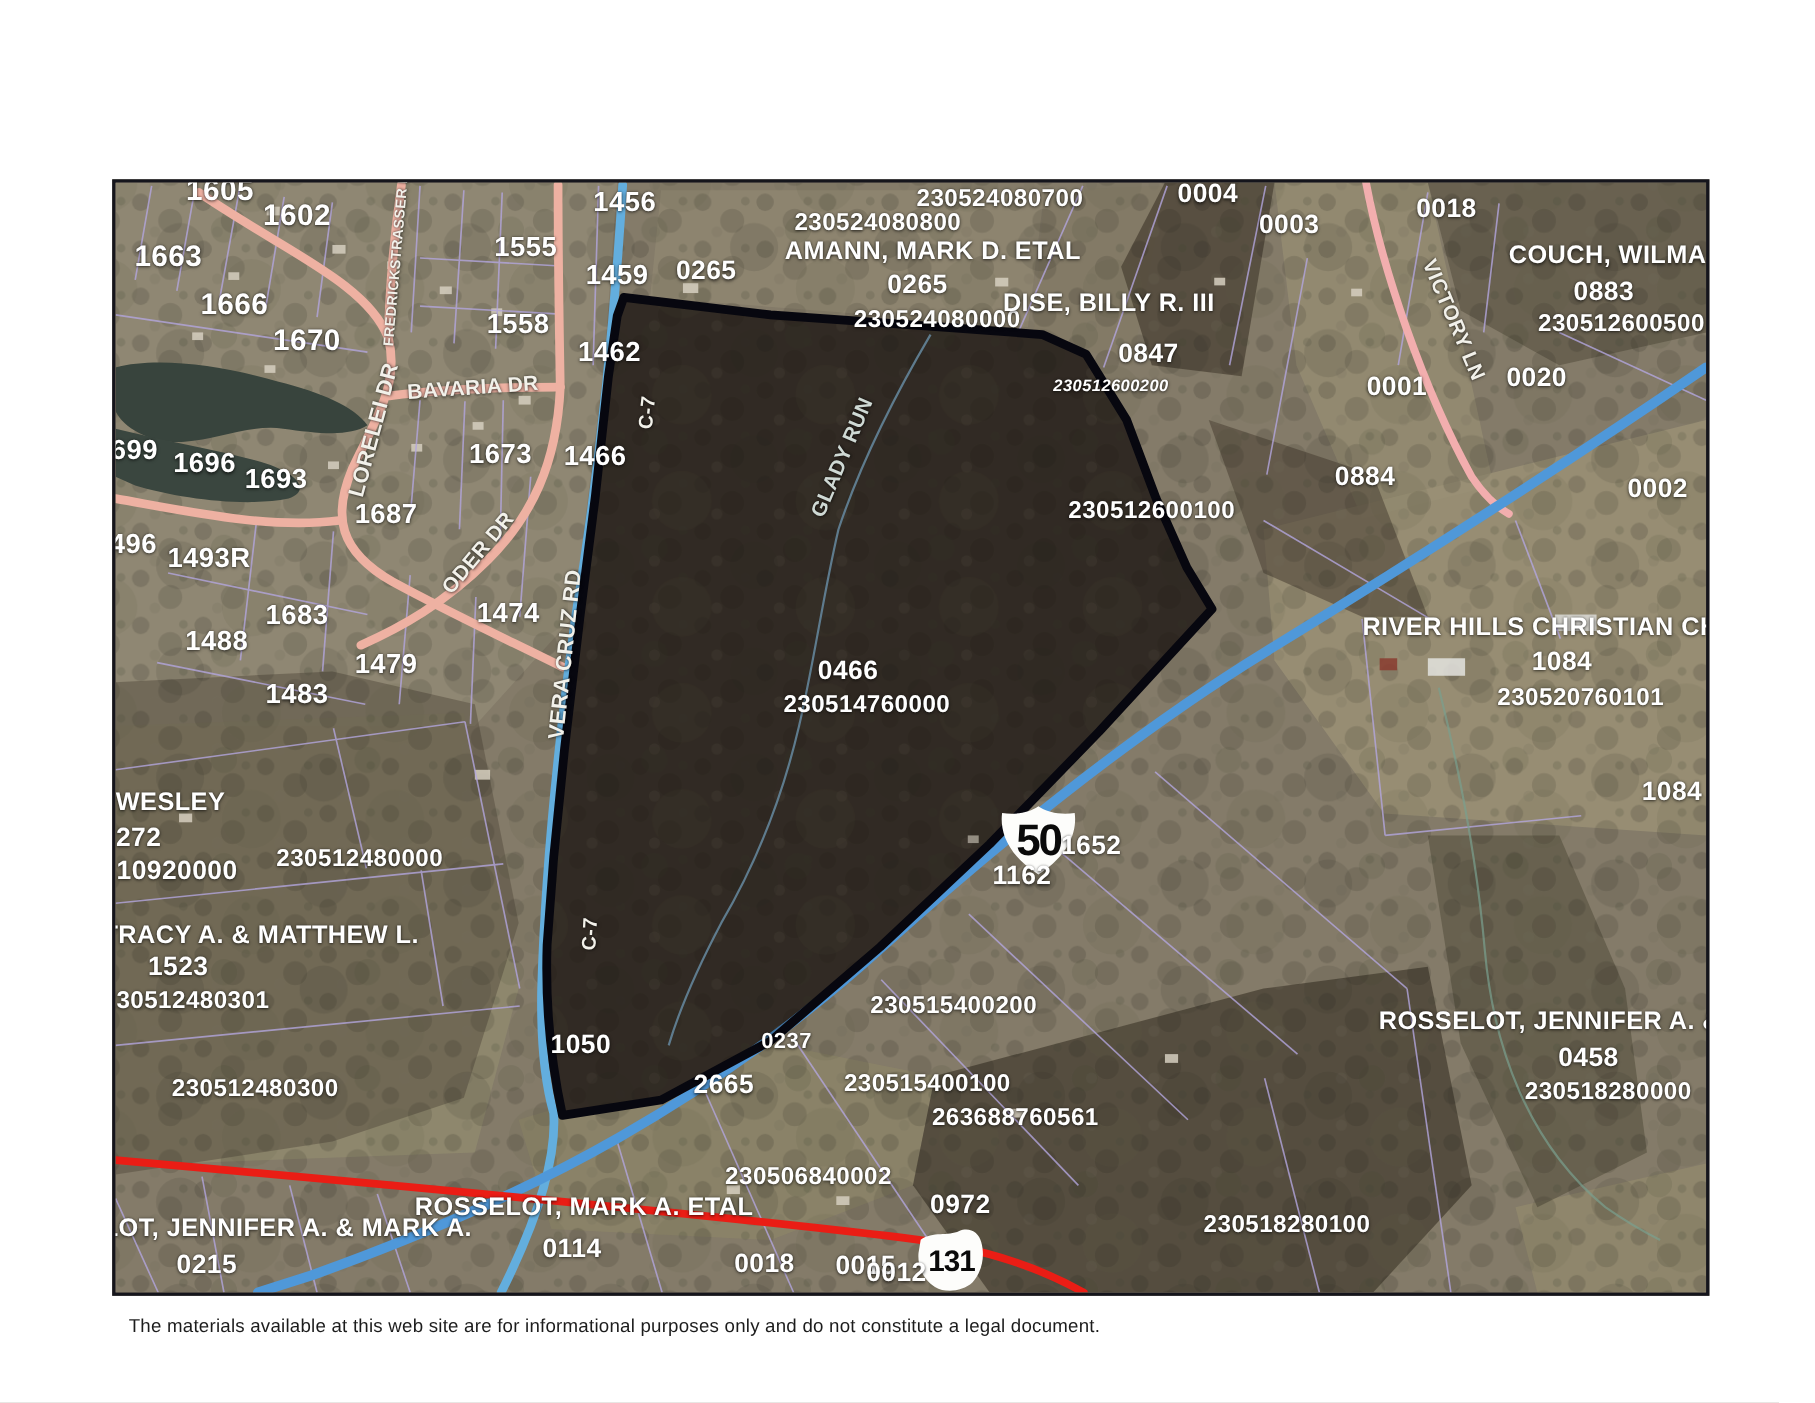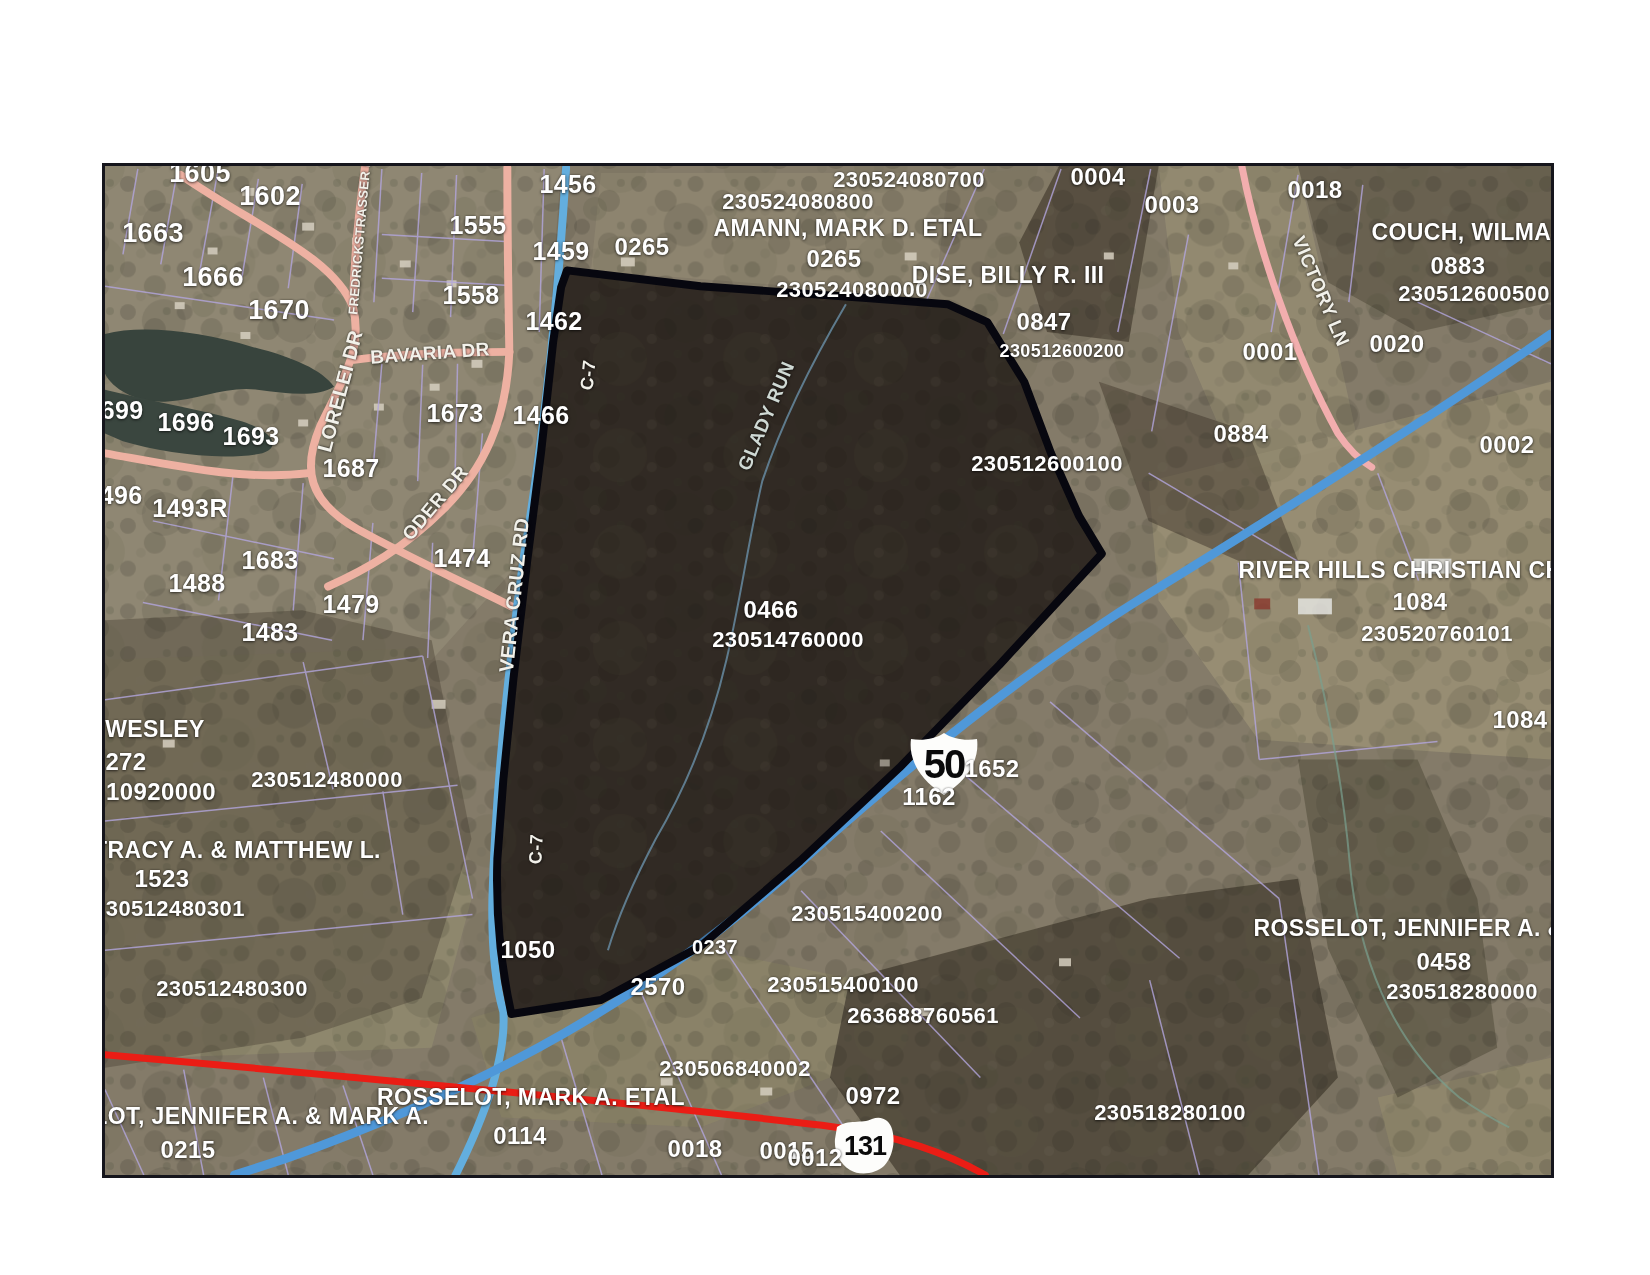--- a/index.html
+++ b/index.html
@@ -223,37 +223,37 @@
         <div class="map-label parcel-number" style="left: 1292px; top: 178px; font-size: 24px; transform: translate(-50%, -50%);">0020</div>
         <div class="map-label parcel-number" style="left: 1165px; top: 186px; font-size: 24px; transform: translate(-50%, -50%);">0001</div>
         <div class="map-label parcel-number" style="left: 1136px; top: 268px; font-size: 24px; transform: translate(-50%, -50%);">0884</div>
         <div class="map-label parcel-number" style="left: 1402px; top: 279px; font-size: 24px; transform: translate(-50%, -50%);">0002</div>
         <div class="map-label parcel-number" style="left: 939px; top: 156px; font-size: 24px; transform: translate(-50%, -50%);">0847</div>
         <div class="map-label parcel-number" style="left: 666px; top: 444px; font-size: 24px; transform: translate(-50%, -50%);">0466</div>
         <div class="map-label parcel-number" style="left: 423px; top: 784px; font-size: 24px; transform: translate(-50%, -50%);">1050</div>
         <div class="map-label parcel-number" style="left: 887px; top: 603px; font-size: 24px; transform: translate(-50%, -50%);">1652</div>
         <div class="map-label parcel-number" style="left: 824px; top: 631px; font-size: 24px; transform: translate(-50%, -50%);">1162</div>
         <div class="map-label parcel-number" style="left: 610px; top: 781px; font-size: 20px; transform: translate(-50%, -50%);">0237</div>
-        <div class="map-label parcel-number" style="left: 553px; top: 821px; font-size: 24px; transform: translate(-50%, -50%);">2570</div>
+        <div class="map-label parcel-number" style="left: 553px; top: 821px; font-size: 24px; transform: translate(-50%, -50%);">2665</div>
         <div class="map-label parcel-number" style="left: 57px; top: 713px; font-size: 24px; transform: translate(-50%, -50%);">1523</div>
         <div class="map-label parcel-number" style="left: 768px; top: 930px; font-size: 24px; transform: translate(-50%, -50%);">0972</div>
         <div class="map-label parcel-number" style="left: 415px; top: 970px; font-size: 24px; transform: translate(-50%, -50%);">0114</div>
         <div class="map-label parcel-number" style="left: 590px; top: 983px; font-size: 24px; transform: translate(-50%, -50%);">0018</div>
         <div class="map-label parcel-number" style="left: 682px; top: 985px; font-size: 24px; transform: translate(-50%, -50%);">0015</div>
         <div class="map-label parcel-number" style="left: 710px; top: 992px; font-size: 24px; transform: translate(-50%, -50%);">0012</div>
         <div class="map-label parcel-number" style="left: 83px; top: 984px; font-size: 24px; transform: translate(-50%, -50%);">0215</div>
         <div class="map-label parcel-number" style="left: 1339px; top: 796px; font-size: 24px; transform: translate(-50%, -50%);">0458</div>
         <div class="map-label parcel-number" style="left: 1315px; top: 436px; font-size: 24px; transform: translate(-50%, -50%);">1084</div>
         <div class="map-label parcel-number" style="left: 1415px; top: 554px; font-size: 24px; transform: translate(-50%, -50%);">1084</div>
         <div class="map-label parcel-number" style="left: 21px; top: 596px; font-size: 24px; transform: translate(-50%, -50%);">272</div>
         <div class="map-label parcel-number" style="left: 56px; top: 626px; font-size: 24px; transform: translate(-50%, -50%);">10920000</div>
         <div class="map-label parcel-id" style="left: 804px; top: 14px; font-size: 22px; transform: translate(-50%, -50%);">230524080700</div>
         <div class="map-label parcel-id" style="left: 693px; top: 36px; font-size: 22px; transform: translate(-50%, -50%);">230524080800</div>
         <div class="map-label parcel-id" style="left: 747px; top: 124px; font-size: 22px; transform: translate(-50%, -50%);">230524080000</div>
-        <div class="map-label parcel-id" style="left: 957px; top: 185px; font-size: 18px; transform: translate(-50%, -50%);">230512600200</div>
+        <div class="map-label parcel-id" style="left: 905px; top: 185px; font-size: 15px; transform: translate(-50%, -50%); font-style: italic;">230512600200</div>
         <div class="map-label parcel-id" style="left: 1369px; top: 128px; font-size: 22px; transform: translate(-50%, -50%);">230512600500</div>
         <div class="map-label parcel-id" style="left: 942px; top: 298px; font-size: 22px; transform: translate(-50%, -50%);">230512600100</div>
         <div class="map-label parcel-id" style="left: 683px; top: 474px; font-size: 22px; transform: translate(-50%, -50%);">230514760000</div>
         <div class="map-label parcel-id" style="left: 222px; top: 614px; font-size: 22px; transform: translate(-50%, -50%);">230512480000</div>
         <div class="map-label parcel-id" style="left: 64px; top: 743px; font-size: 22px; transform: translate(-50%, -50%);">230512480301</div>
         <div class="map-label parcel-id" style="left: 127px; top: 823px; font-size: 22px; transform: translate(-50%, -50%);">230512480300</div>
         <div class="map-label parcel-id" style="left: 762px; top: 748px; font-size: 22px; transform: translate(-50%, -50%);">230515400200</div>
         <div class="map-label parcel-id" style="left: 738px; top: 819px; font-size: 22px; transform: translate(-50%, -50%);">230515400100</div>
         <div class="map-label parcel-id" style="left: 818px; top: 850px; font-size: 22px; transform: translate(-50%, -50%);">263688760561</div>
         <div class="map-label parcel-id" style="left: 630px; top: 903px; font-size: 22px; transform: translate(-50%, -50%);">230506840002</div>
@@ -274,13 +274,14 @@
         <div class="map-label road-name" style="left: 330px; top: 337px; font-size: 19px; transform: translate(-50%, -50%) rotate(-50deg);">ODER DR</div>
         <div class="map-label road-name" style="left: 409px; top: 429px; font-size: 20px; transform: translate(-50%, -50%) rotate(-84deg);">VERA CRUZ RD</div>
         <div class="map-label road-name" style="left: 1216px; top: 125px; font-size: 19px; transform: translate(-50%, -50%) rotate(67deg);">VICTORY LN</div>
         <div class="map-label road-name" style="left: 255px; top: 65px; font-size: 13px; transform: translate(-50%, -50%) rotate(-85deg);">FREDRICKSTRASSER DR</div>
         <div class="map-label route-designation" style="left: 483px; top: 209px; font-size: 18px; transform: translate(-50%, -50%) rotate(-84deg);">C-7</div>
         <div class="map-label route-designation" style="left: 431px; top: 683px; font-size: 18px; transform: translate(-50%, -50%) rotate(-87deg);">C-7</div>
         <div class="map-label stream-name" style="left: 661px; top: 250px; font-size: 19px; color: rgb(207, 217, 212); transform: translate(-50%, -50%) rotate(-67deg);">GLADY RUN</div>
       </div>
   </div>
 
+  <div id="disclaimer">The materials available at this web site are for informational purposes only and do not constitute a legal document.</div>
 </div>
 
 </body></html>

